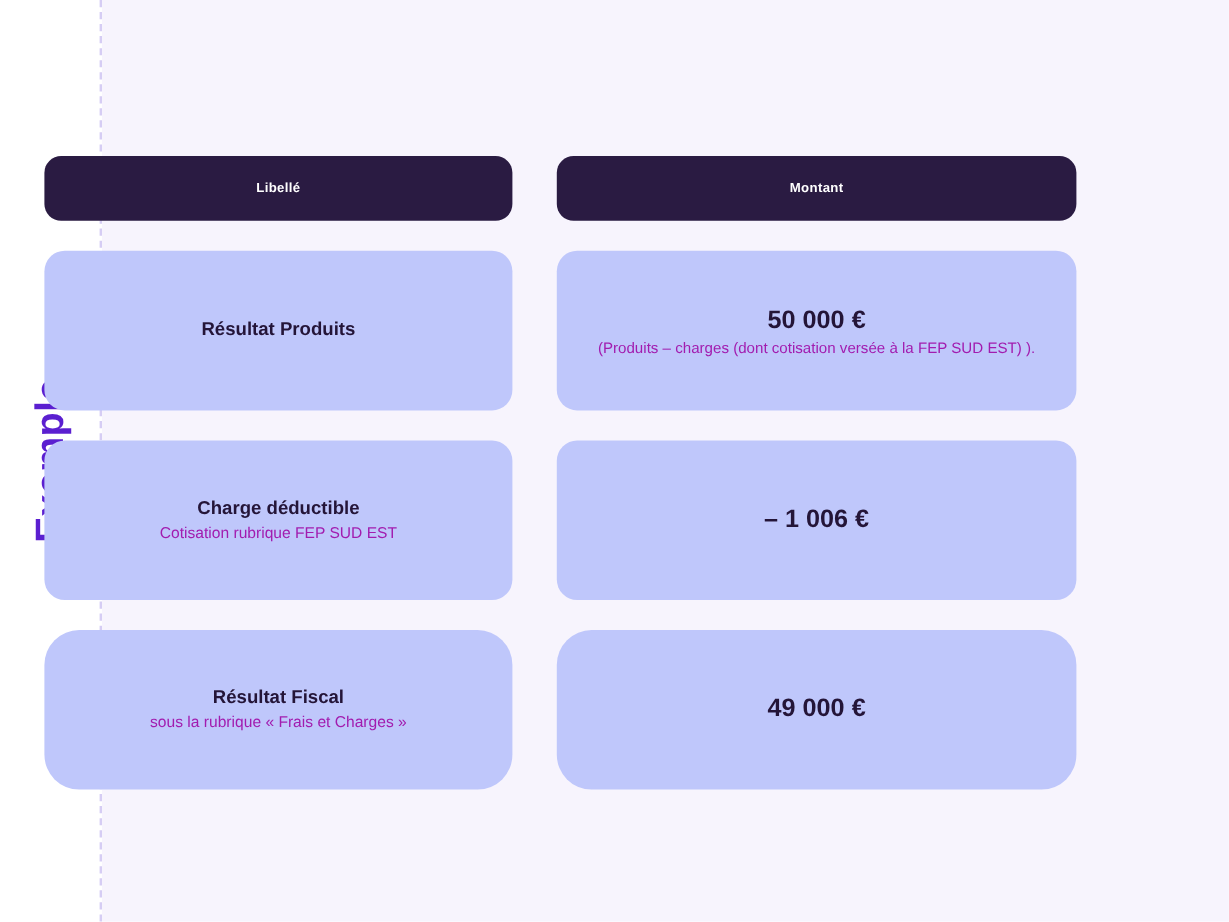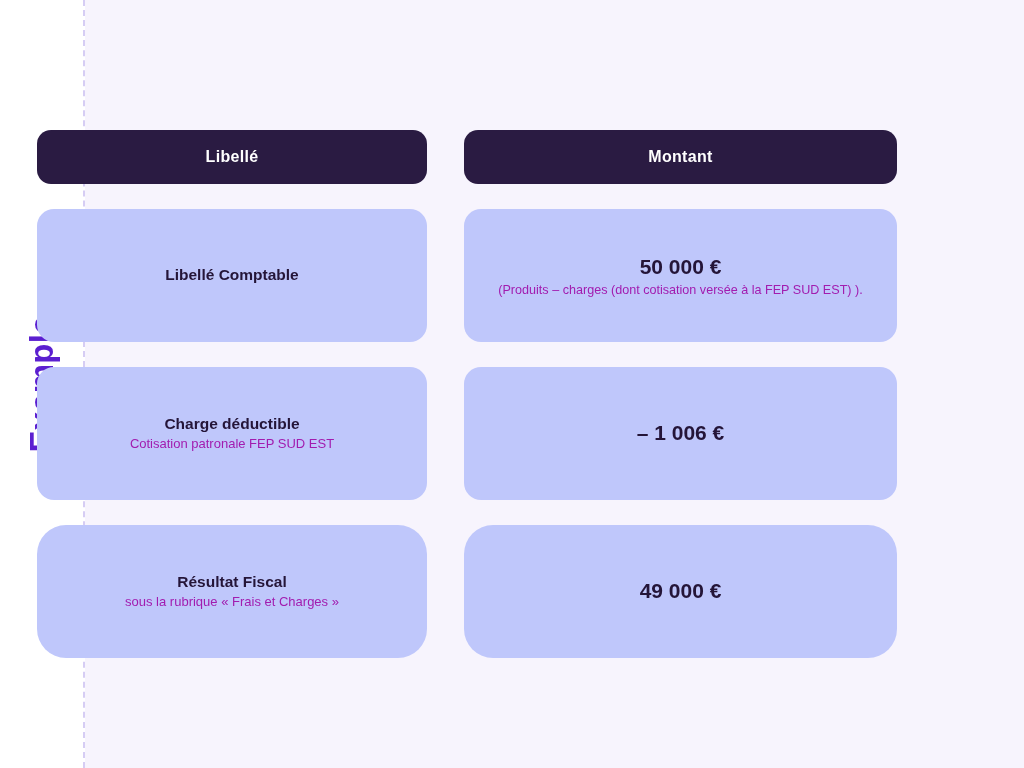--- a/index.html
+++ b/index.html
@@ -90,21 +90,21 @@
   }
 
   .th {
     height: 54px;
     border-radius: 14px;
     background: #2a1b42;
     color: #ffffff;
     display: flex;
     align-items: center;
     justify-content: center;
-    font-size: 16px;
+    font-size: 11px;
     font-weight: 700;
     letter-spacing: 0.3px;
   }
 
   .cell {
     border-radius: 17px;
     background: #bfc7fb;
     color: #241538;
     display: flex;
     flex-direction: column;
@@ -161,30 +161,30 @@
   <div class="table">
 
     <div class="th">
       <span>Libellé</span>
     </div>
     <div class="th">
       <span>Montant</span>
     </div>
 
     <div class="cell r1">
-      <span class="cell-title">Libellé Comptable</span>
+      <span class="cell-title">Résultat Produits</span>
     </div>
     <div class="cell r1">
       <span class="amount">50 000 €</span>
       <span class="cell-sub wide">(Produits – charges (dont cotisation versée à la FEP SUD EST) ).</span>
     </div>
 
     <div class="cell r2">
       <span class="cell-title">Charge déductible</span>
-      <span class="cell-sub">Cotisation patronale FEP SUD EST</span>
+      <span class="cell-sub">Cotisation rubrique FEP SUD EST</span>
     </div>
     <div class="cell r2">
       <span class="amount">– 1 006 €</span>
     </div>
 
     <div class="cell r3">
       <span class="cell-title">Résultat Fiscal</span>
       <span class="cell-sub">sous la rubrique « Frais et Charges »</span>
     </div>
     <div class="cell r3">

